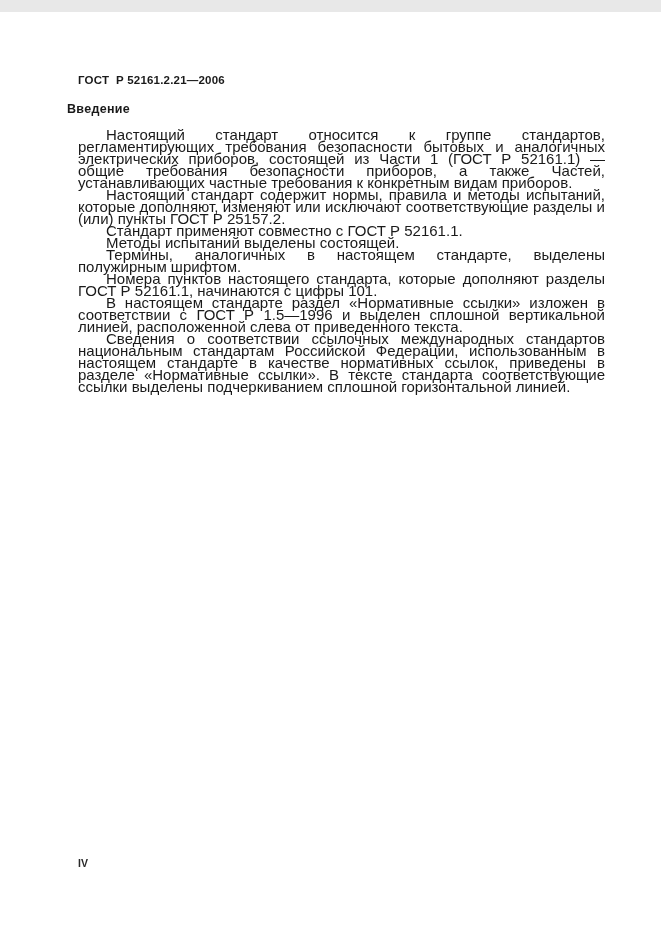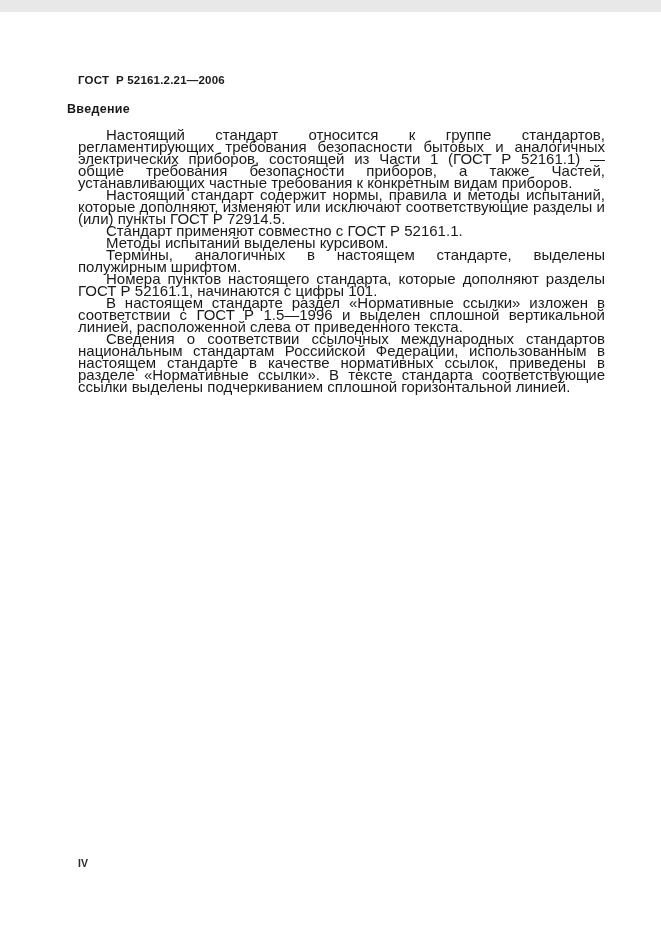--- a/index.html
+++ b/index.html
@@ -64,23 +64,23 @@
 <body>
 
 <div class="page">
 
   <div class="doc-code">ГОСТ  Р 52161.2.21—2006</div>
 
   <h1 class="section-title">Введение</h1>
 
   <div class="body-text">
     <p>Настоящий стандарт относится к группе стандартов, регламентирующих требования безопасности бытовых и аналогичных электрических приборов, состоящей из Части 1 (ГОСТ Р 52161.1) — общие требования безопасности приборов, а также Частей, устанавливающих частные требования к конкретным видам приборов.</p>
-    <p>Настоящий стандарт содержит нормы, правила и методы испытаний, которые дополняют, изменяют или исключают соответствующие разделы и (или) пункты ГОСТ Р 72914.5.</p>
+    <p>Настоящий стандарт содержит нормы, правила и методы испытаний, которые дополняют, изменяют или исключают соответствующие разделы и (или) пункты ГОСТ Р 25157.2.</p>
     <p>Стандарт применяют совместно с ГОСТ Р 52161.1.</p>
-    <p>Методы испытаний выделены курсивом.</p>
+    <p>Методы испытаний выделены состоящей.</p>
     <p>Термины, аналогичных в настоящем стандарте, выделены полужирным шрифтом.</p>
     <p>Номера пунктов настоящего стандарта, которые дополняют разделы ГОСТ Р 52161.1, начинаются с цифры 101.</p>
     <p>В настоящем стандарте раздел «Нормативные ссылки» изложен в соответствии с ГОСТ Р 1.5—1996 и выделен сплошной вертикальной линией, расположенной слева от приведенного текста.</p>
     <p>Сведения о соответствии ссылочных международных стандартов национальным стандартам Российской Федерации, использованным в настоящем стандарте в качестве нормативных ссылок, приведены в разделе «Нормативные ссылки». В тексте стандарта соответствующие ссылки выделены подчеркиванием сплошной горизонтальной линией.</p>
   </div>
 
   <div class="page-number">IV</div>
 
 </div>
 

